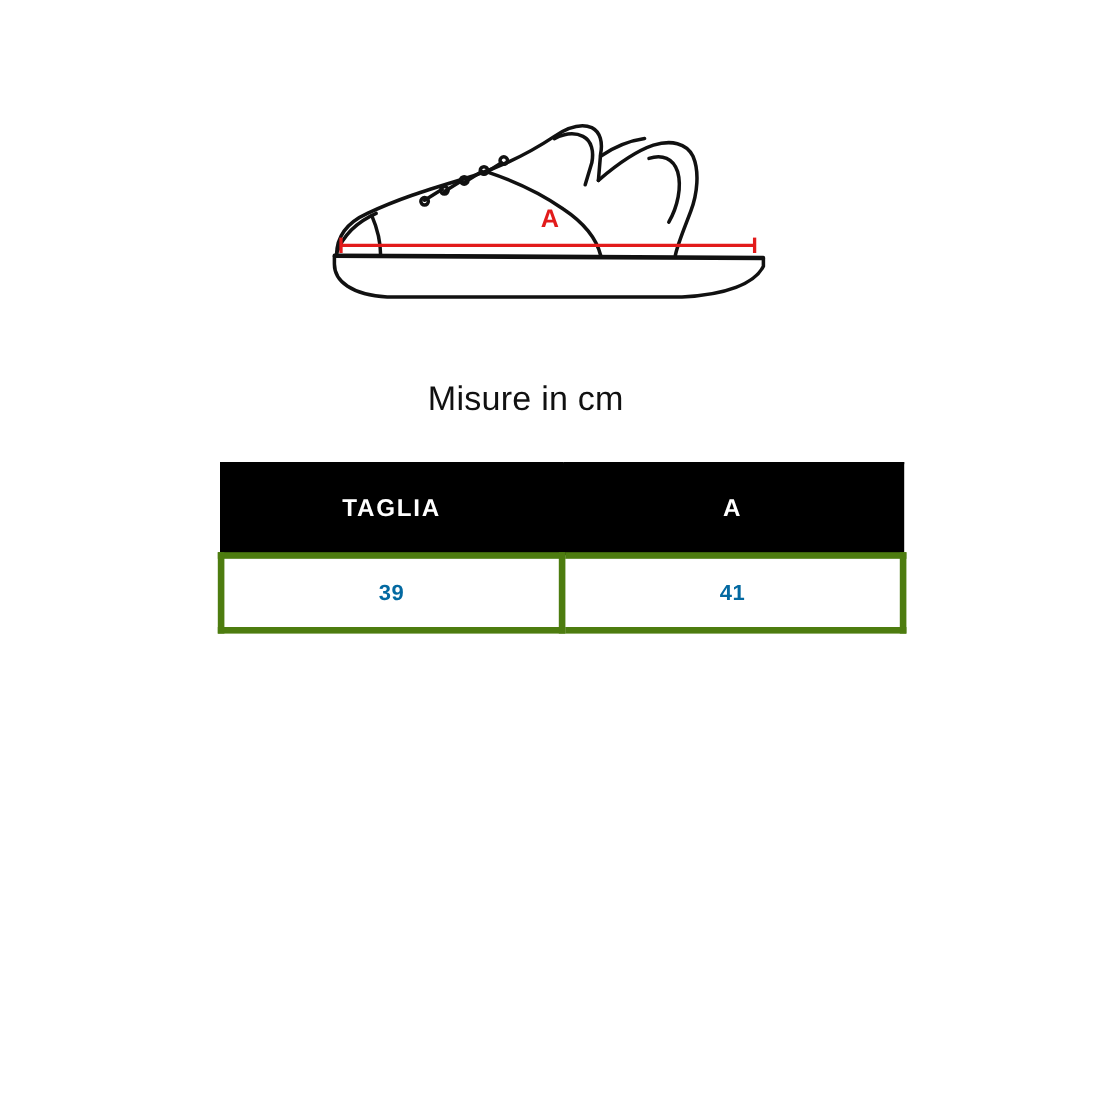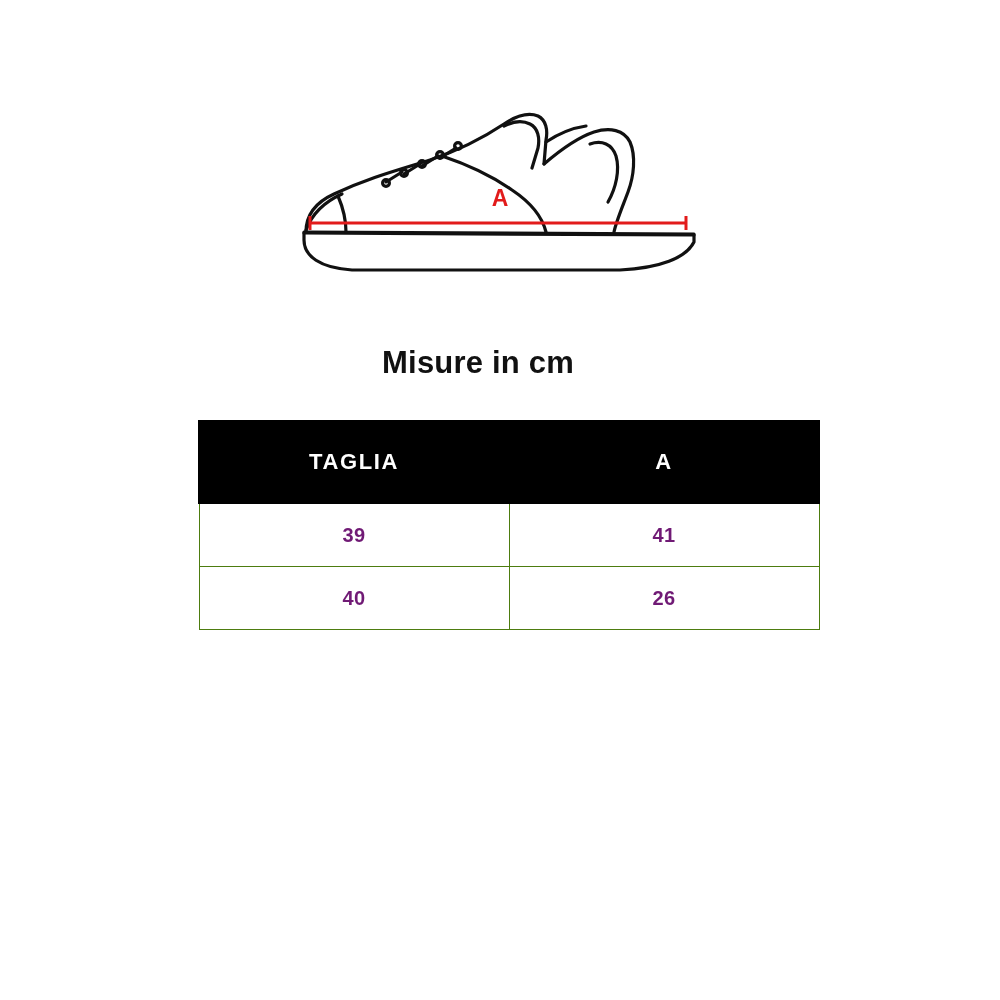--- a/index.html
+++ b/index.html
@@ -45,46 +45,46 @@
   }
 
   
   .caption {
     position: absolute;
     left: 0;
     top: 345px;
     width: 956px;
     text-align: center;
     font-size: 31px;
-    font-weight: bold;
+    font-weight: normal;
     letter-spacing: 0.2px;
     color: #111111;
   }
 
   
   .table-wrap {
     position: absolute;
     left: 198px;
     top: 420px;
     width: 620px;
   }
   table.size-table {
     border-collapse: collapse;
     width: 620px;
     table-layout: fixed;
   }
   table.size-table th,
   table.size-table td {
-    border: 1px solid #4d7c0f;
+    border: 6px solid #4d7c0f;
     height: 60px;
     text-align: center;
     vertical-align: middle;
     font-size: 20px;
     font-weight: bold;
-    color: #701a75;
+    color: #0369a1;
   }
   table.size-table thead th {
     background: #000000;
     color: #ffffff;
     height: 78px;
     font-size: 22px;
     letter-spacing: 1.6px;
     border: 2px solid #000000;
   }
   table.size-table tbody td {
@@ -154,21 +154,17 @@
         <tr>
           <th>TAGLIA</th>
           <th>A</th>
         </tr>
       </thead>
       <tbody>
         <tr>
           <td>39</td>
           <td>41</td>
         </tr>
-        <tr>
-          <td>40</td>
-          <td>26</td>
-        </tr>
       </tbody>
     </table>
   </div>
 
 </div>
 
 </body></html>

